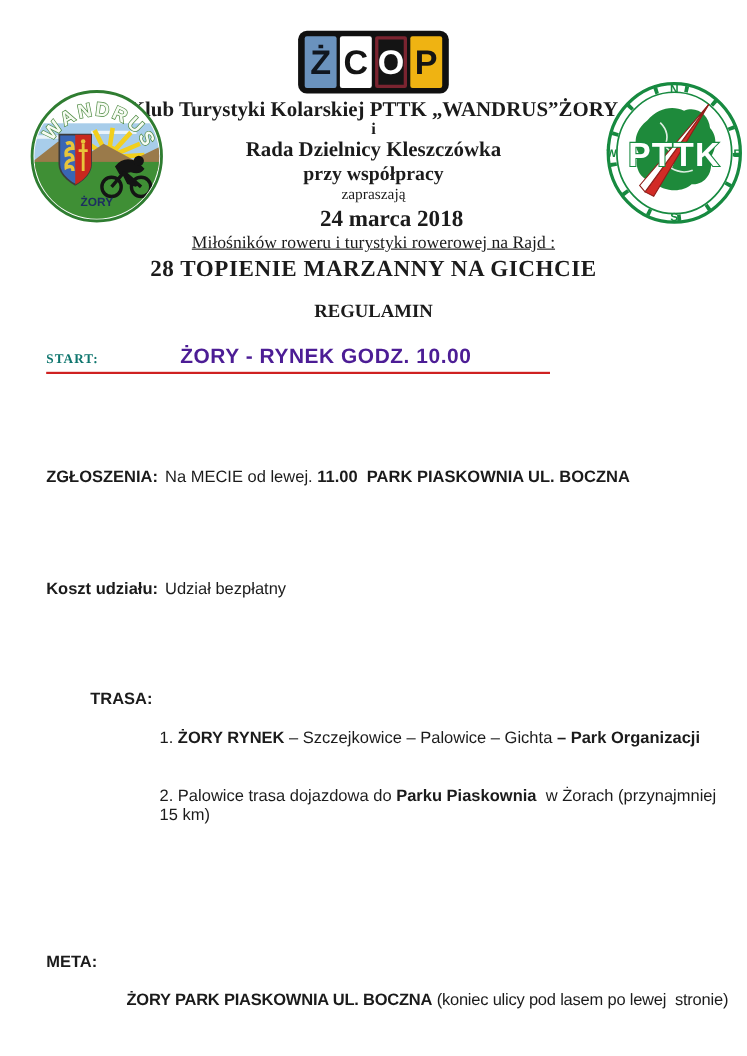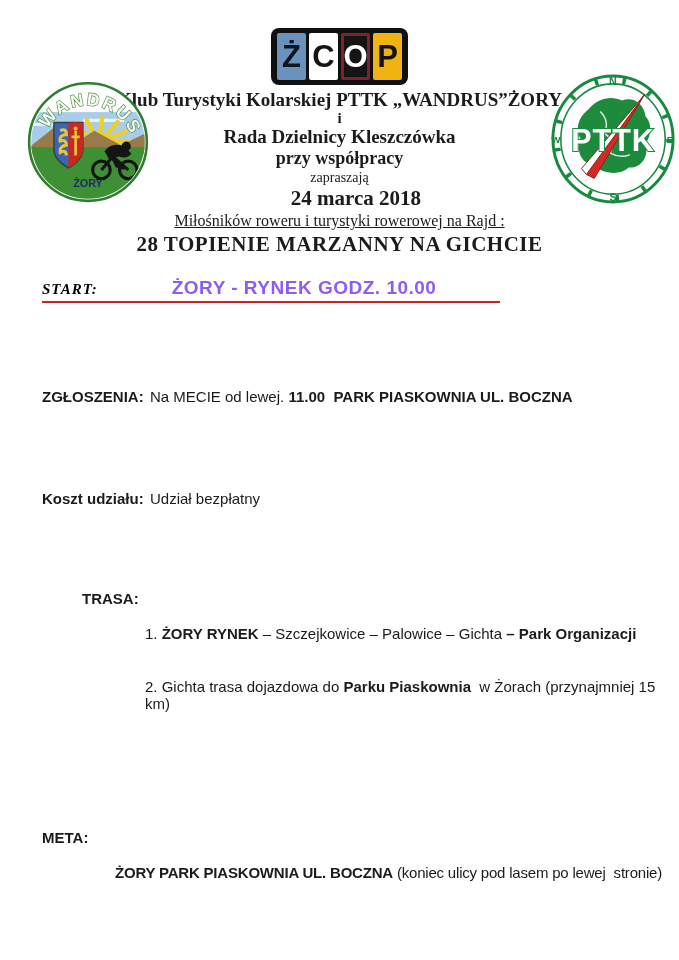--- a/index.html
+++ b/index.html
@@ -24,23 +24,23 @@
   .h-zcop{font-size:19px;font-weight:bold;line-height:22px;}
   .h-invite{font-size:14px;line-height:18px;}
   .h-date{font-size:21px;font-weight:bold;line-height:23px;margin-left:33px;}
   .h-aud{font-size:16px;line-height:21px;margin-top:0;text-decoration:underline;}
   .h-title{font-size:21px;font-weight:bold;letter-spacing:.5px;line-height:24px;margin-top:1px;}
   .h-reg{font-size:17px;font-weight:bold;line-height:20px;margin-top:17px;}
 
   
   .startline{display:flex;align-items:baseline;margin:21px 0 0 42px;width:458px;
              border-bottom:2px solid #cf2121;padding-bottom:2px;}
-  .start-lbl{color:#000000;font-weight:bold;font-size:15px;letter-spacing:1px;
-             font-family:"Liberation Serif",serif;font-style:italic;}
-  .start-val{color:#8b5cf6;font-weight:bold;font-size:19px;letter-spacing:.5px;margin-left:74px;
+  .start-lbl{color:#0f766e;font-weight:bold;font-size:12px;letter-spacing:1px;
+             font-family:"Liberation Serif",serif;}
+  .start-val{color:#4c1d95;font-weight:bold;font-size:19px;letter-spacing:.5px;margin-left:74px;
              font-family:"Liberation Sans",sans-serif;}
 
   
   .body{margin:15px 16px 0 42px;font-family:"Liberation Sans",sans-serif;
         font-size:15px;line-height:17.5px;white-space:pre-wrap;color:#1b1b1b;}
   .row{display:flex;align-items:flex-start;}
   .lbl{font-weight:bold;flex:none;}
   .cnt{flex:1;min-width:0;}
   b,.b{font-weight:bold;}
   .fit{letter-spacing:-0.2px;}
@@ -131,20 +131,21 @@
     </div>
 
     <div class="h-club">Klub Turystyki Kolarskiej PTTK „WANDRUS”ŻORY</div>
     <div class="h-and">i</div>
     <div class="h-rada">Rada Dzielnicy Kleszczówka</div>
     <div class="h-coop">przy współpracy</div>
     <div class="h-invite">zapraszają</div>
     <div class="h-date">24 marca 2018</div>
     <div class="h-aud">Miłośników roweru i  turystyki rowerowej na Rajd :</div>
     <div class="h-title">28 TOPIENIE MARZANNY NA GICHCIE</div>
+    <div class="h-reg">REGULAMIN</div>
   </div>
 
   <div class="startline">
     <span class="start-lbl">START:</span>
     <span class="start-val">ŻORY - RYNEK  GODZ.  10.00</span>
   </div>
 
   <div class="body">
 
     
@@ -157,21 +158,21 @@
     <div class="row mt14">
       <span class="lbl" style="width:108px">Koszt udziału:</span>
       <span class="cnt">Udział bezpłatny</span>
     </div>
 
     
     <div class="row mt13">
       <span class="lbl" style="width:63px">TRASA:</span>
       <div class="cnt">
         <div><span>1. </span><b>ŻORY RYNEK</b><span> – Szczejkowice – Palowice – Gichta </span><b>– Park Organizacji</b></div>
-        <div><span>2. </span><span>Gichta trasa dojazdowa do </span><b>Parku Piaskownia</b><span>  w Żorach (przynajmniej 15 km)</span></div>
+        <div><span>2. </span><span>Palowice trasa dojazdowa do </span><b>Parku Piaskownia</b><span>  w Żorach (przynajmniej 15 km)</span></div>
       </div>
     </div>
 
     
     <div class="row mt11">
       <span class="lbl" style="width:73px">META:</span>
       <div class="cnt">
         <div class="fit"><b>ŻORY PARK PIASKOWNIA UL. BOCZNA</b><span> (koniec ulicy pod lasem po lewej  stronie)</span></div>
         
         

